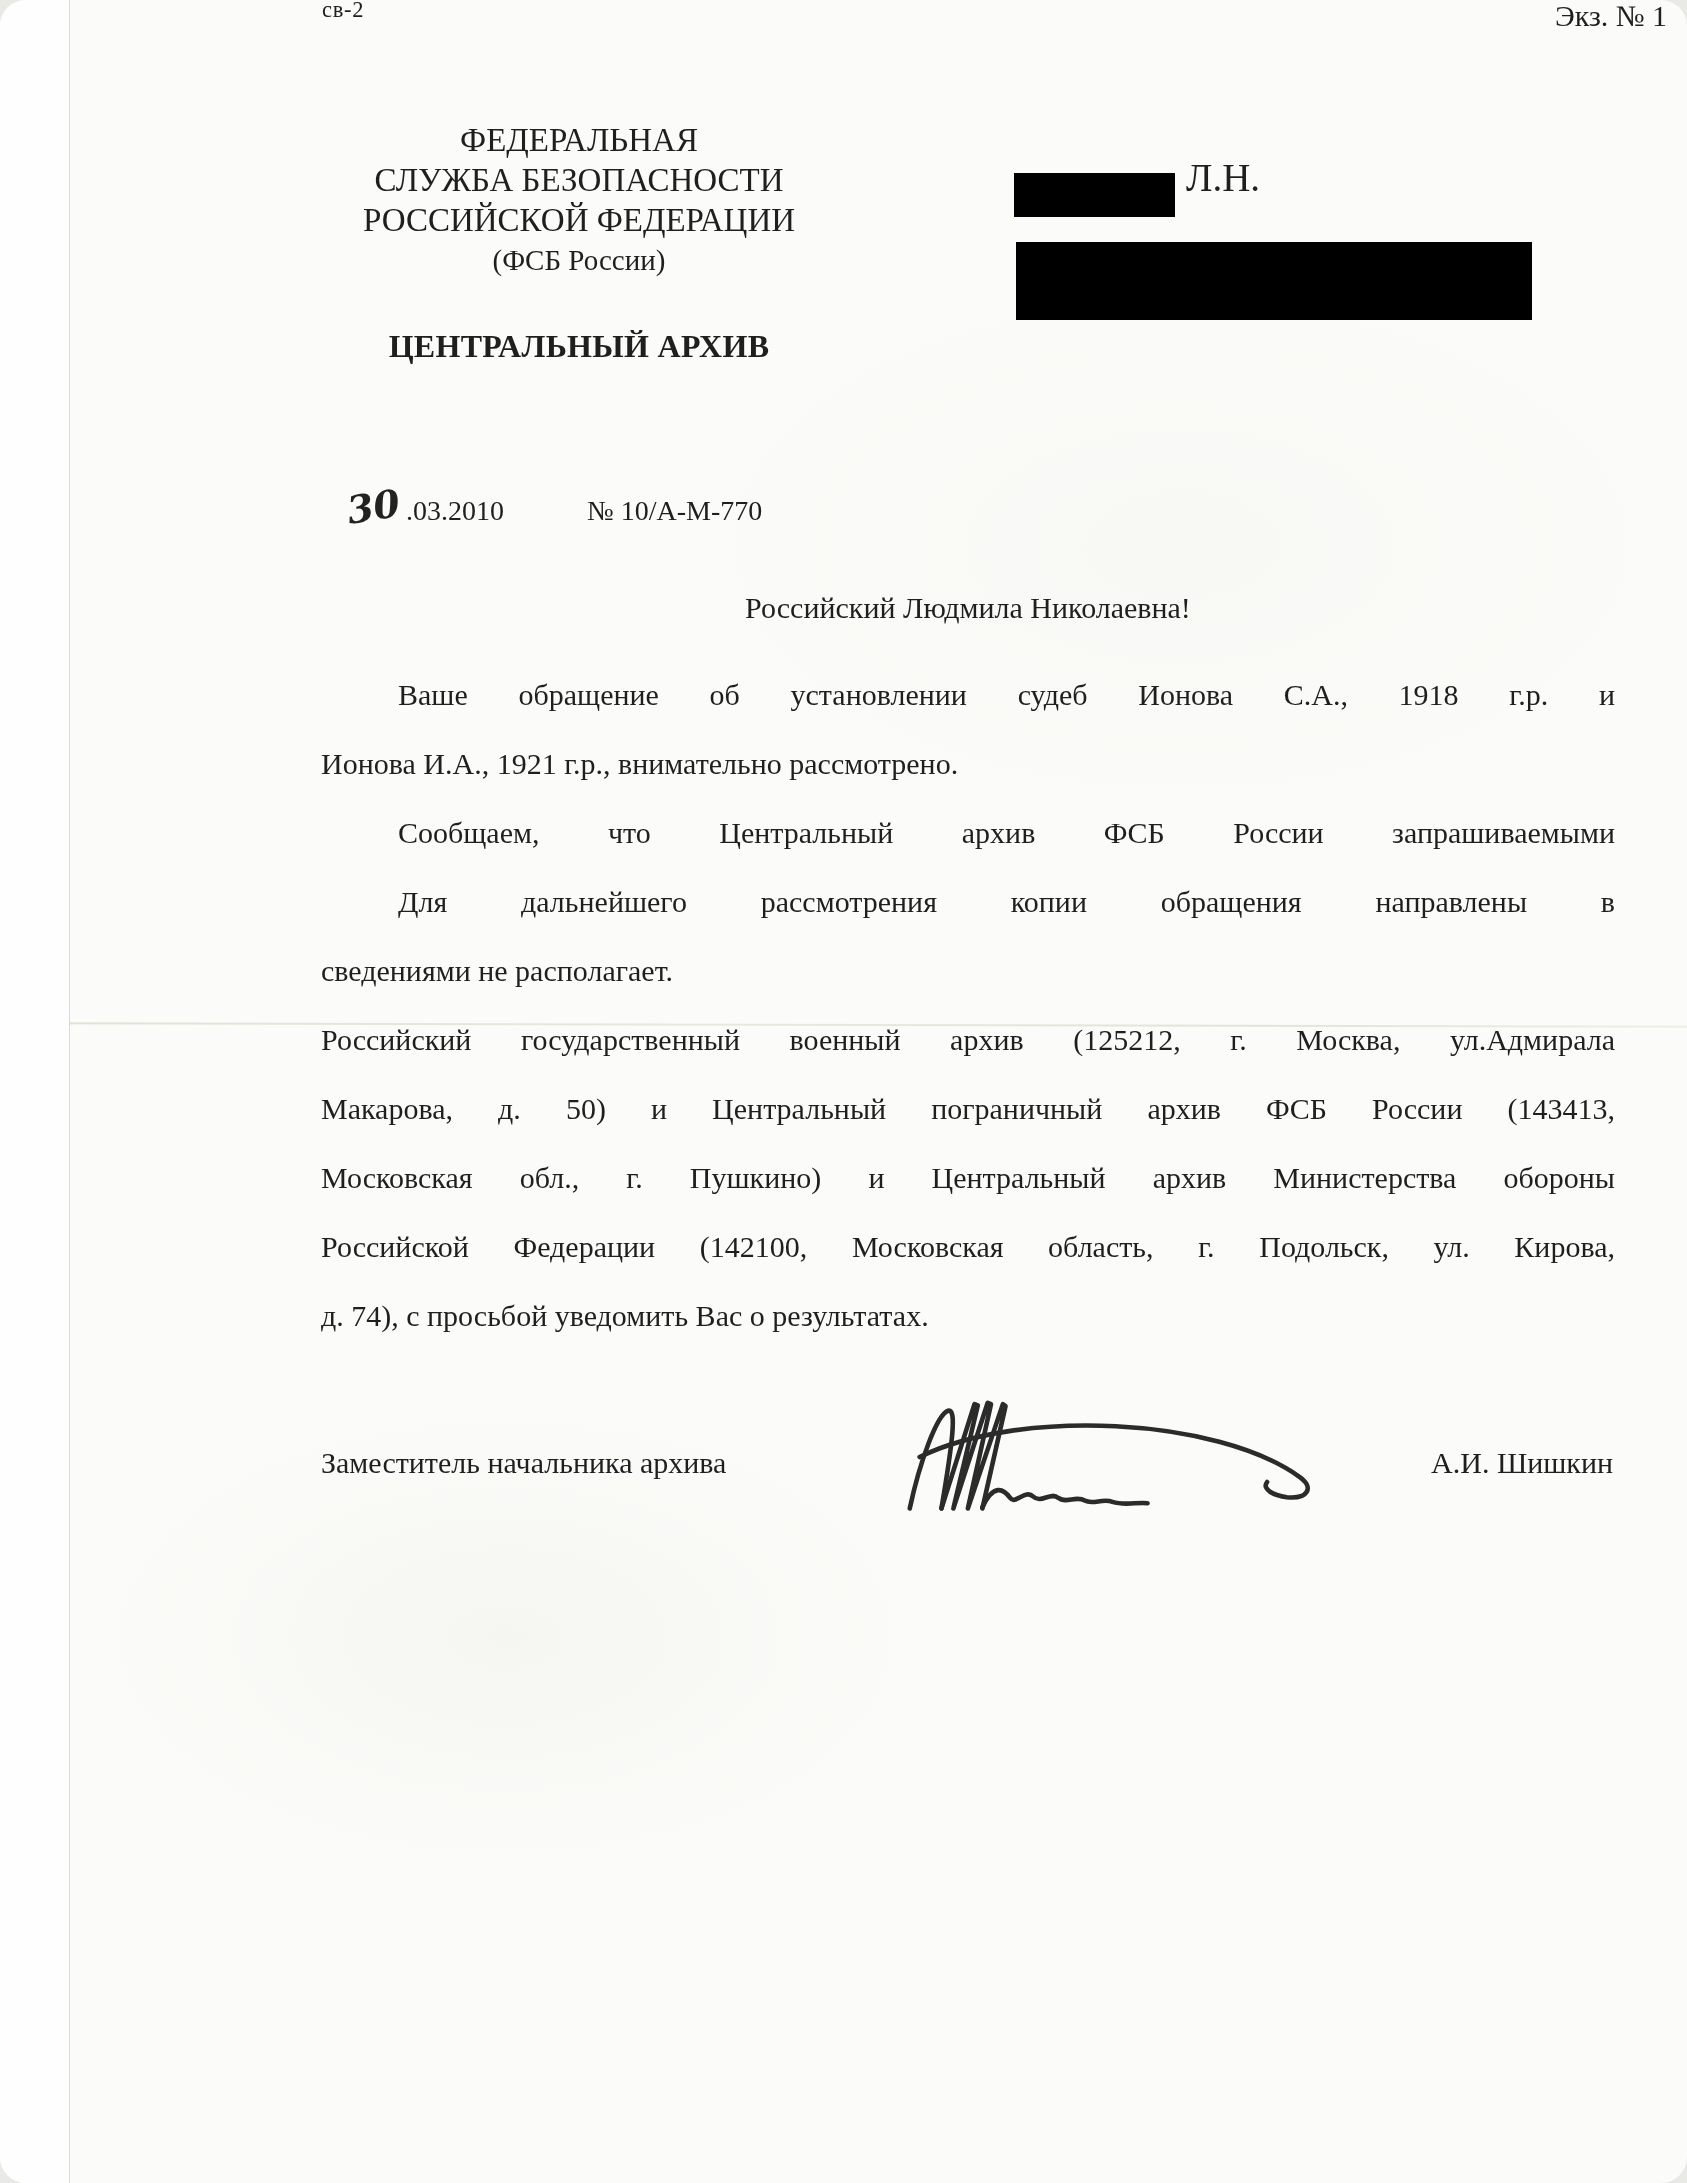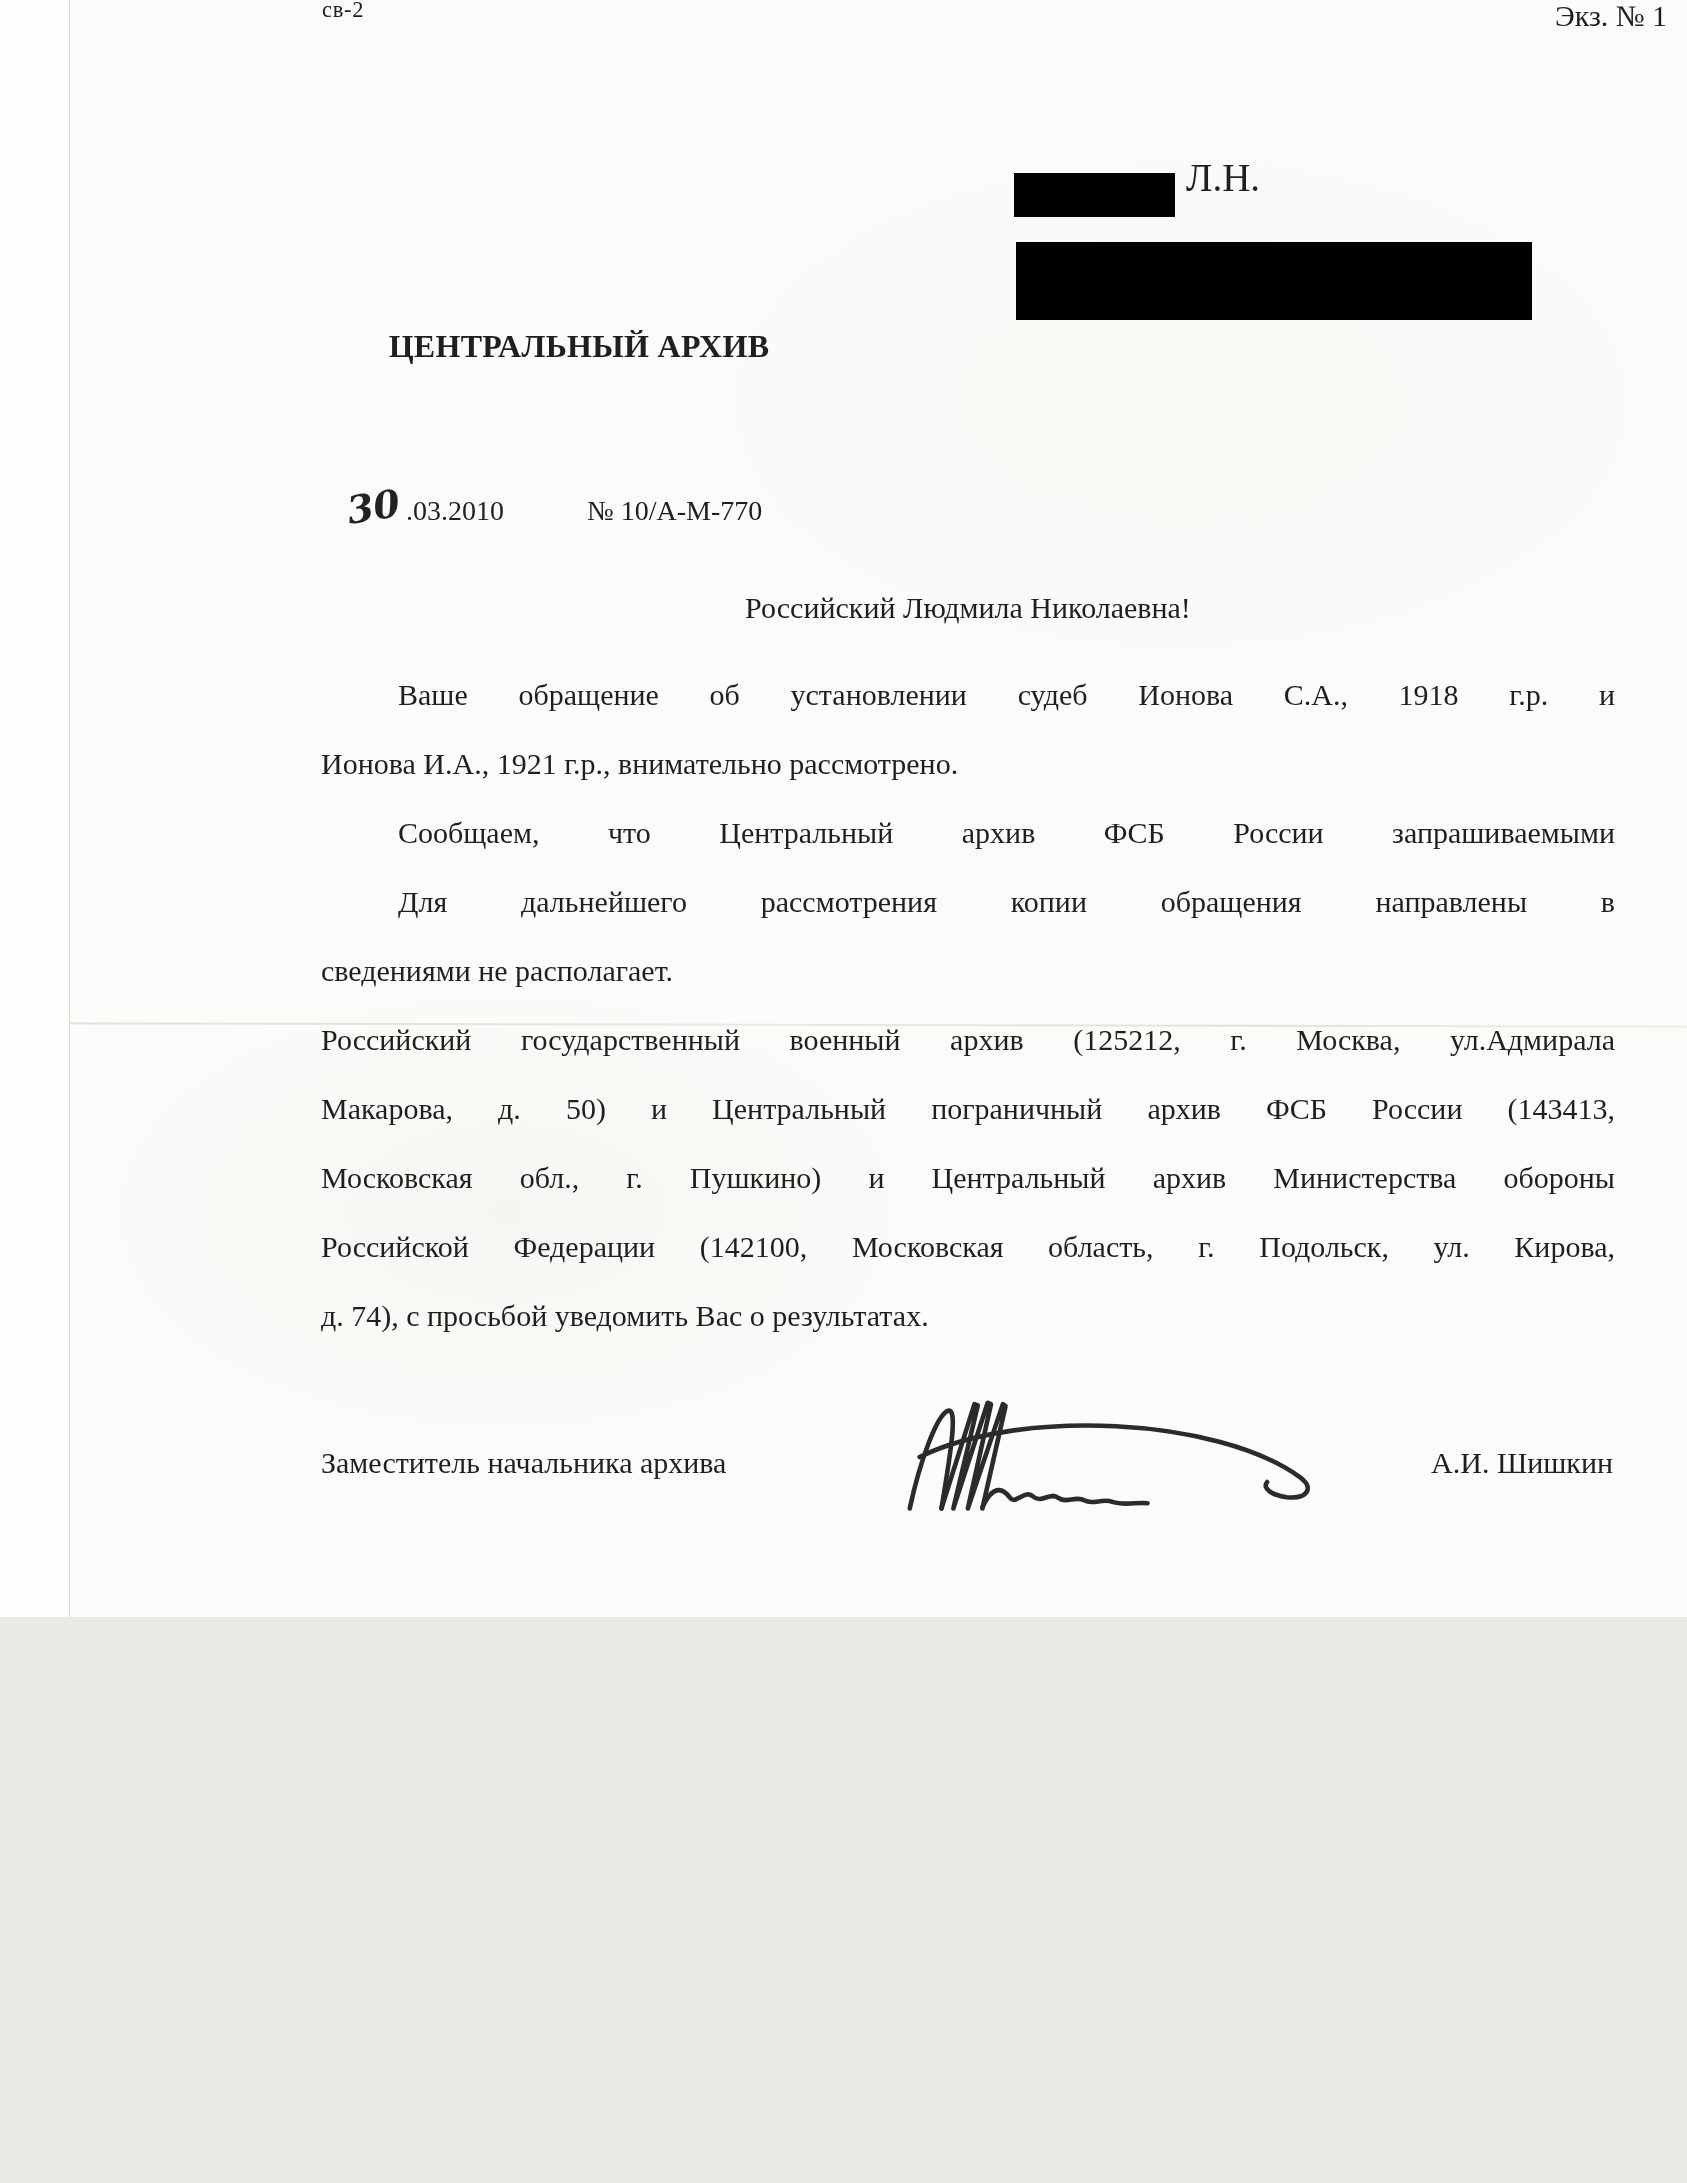--- a/index.html
+++ b/index.html
@@ -1,22 +1,22 @@
 <!DOCTYPE html>
 <html style="font-size:10.6px"><head>
 <meta charset="utf-8">
 <style>
   html,body{margin:0;padding:0;background:#e9e9e6;}
   .page{
-    position:relative; width:1687px; height:1617px;
+    position:relative; width:1687px; height:2183px;
     background:
       radial-gradient(ellipse 595px 331px at 30% 75%, rgba(235,235,226,.35), rgba(0,0,0,0) 70%),
       radial-gradient(ellipse 728px 397px at 70% 25%, rgba(240,240,234,.3), rgba(0,0,0,0) 70%),
       #fbfbf9;
-    font-family:"Liberation Serif", serif; color:#1f1f1f; overflow:hidden;
+    font-family:"Liberation Serif", serif; color:#1f1f1f; overflow:hidden;border-radius:26px;
   }
   .scan-strip{position:absolute;left:0;top:0;width:69px;height:2183px;background:#fefefe;}
   .scan-edge{position:absolute;left:69px;top:0;width:1.3px;height:2183px;background:#d9d9d0;}
   .crease{position:absolute;left:70px;top:1024px;width:1617px;height:2px;
     background:linear-gradient(90deg,#e2e2d6 0%,#e8e8de 40%,#e3e3d8 75%,#eeeee6 100%);
     filter:blur(0.7px); transform:rotate(.12deg);}
   .marking{position:absolute;left:322px;top:-2.6px;font-size:22.5px;letter-spacing:0.7px;}
   .copy-num{position:absolute;right:20px;top:-1.3px;font-size:30px;}
   .org{position:absolute;left:291px;top:120px;width:576px;text-align:center;
     font-size:33px;line-height:40px;}
@@ -47,20 +47,26 @@
 
 <div class="page">
 
   <div class="scan-strip"></div>
   <div class="scan-edge"></div>
   <div class="crease"></div>
 
   <div class="marking">св-2</div>
   <div class="copy-num">Экз. № 1</div>
 
+  <div class="org">
+    <div class="org-line">ФЕДЕРАЛЬНАЯ</div>
+    <div class="org-line">СЛУЖБА БЕЗОПАСНОСТИ</div>
+    <div class="org-line">РОССИЙСКОЙ ФЕДЕРАЦИИ</div>
+    <div class="org-line">(ФСБ России)</div>
+  </div>
 
   <div class="dept">ЦЕНТРАЛЬНЫЙ АРХИВ</div>
 
   <div class="date-day">30</div>
   <div class="date-rest">.03.2010</div>
   <div class="refnum">№ 10/А-М-770</div>
 
   <div class="redaction red1"></div>
   <div class="initials">Л.Н.</div>
   <div class="redaction red2"></div>

